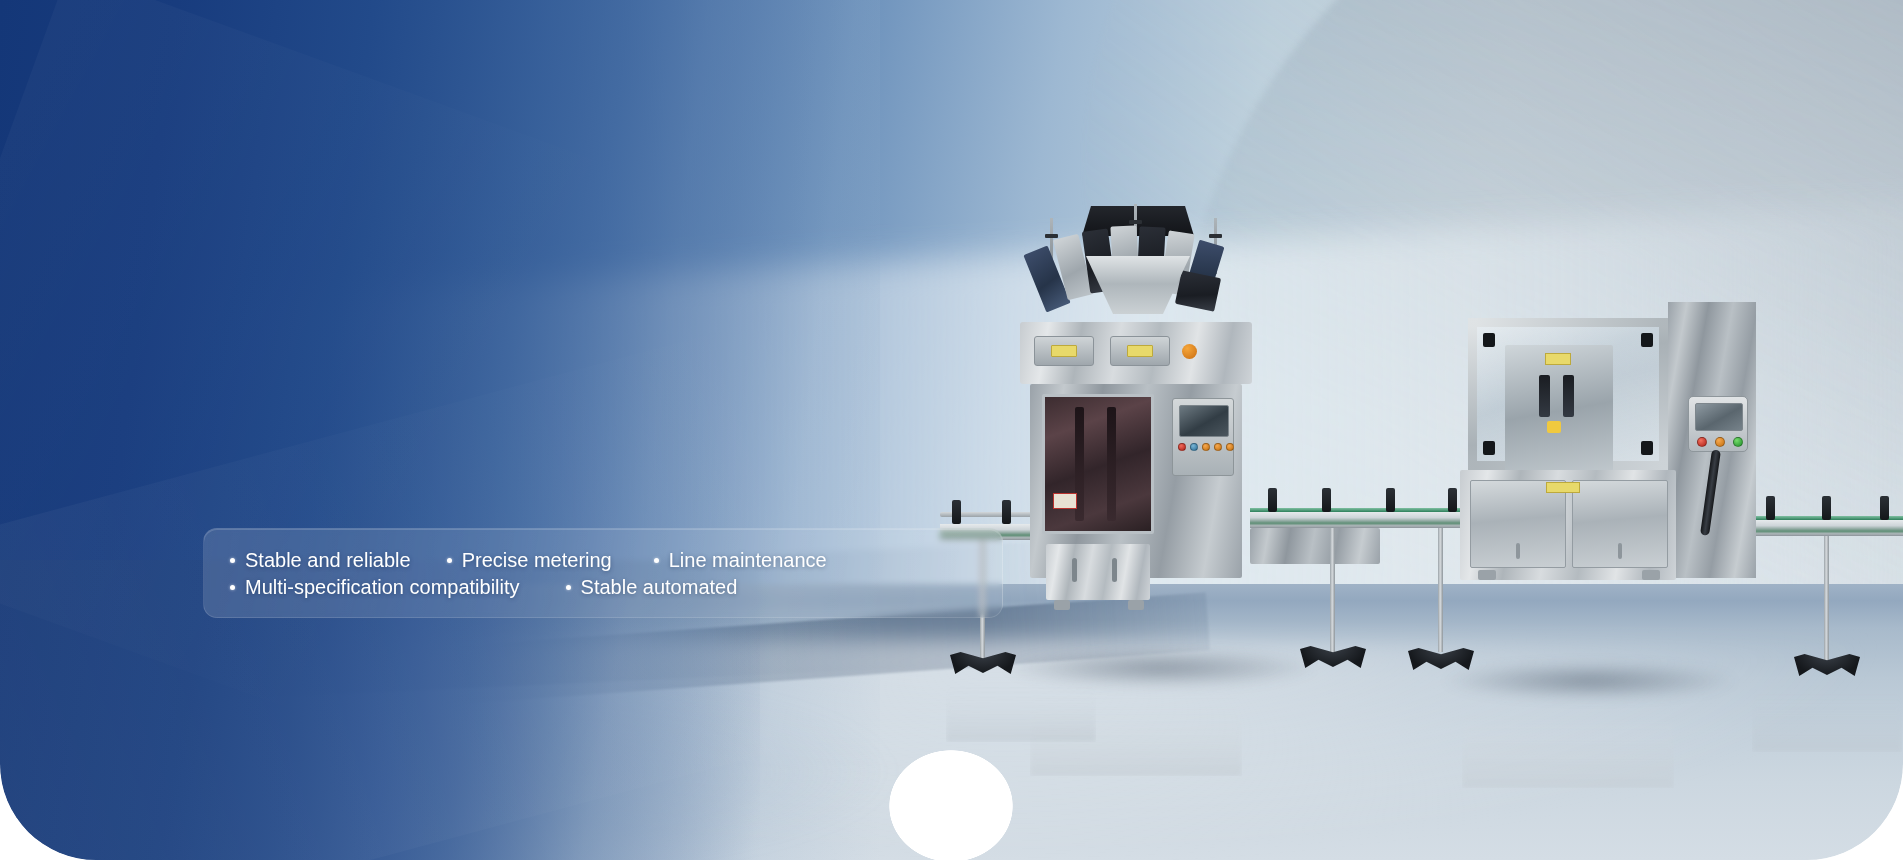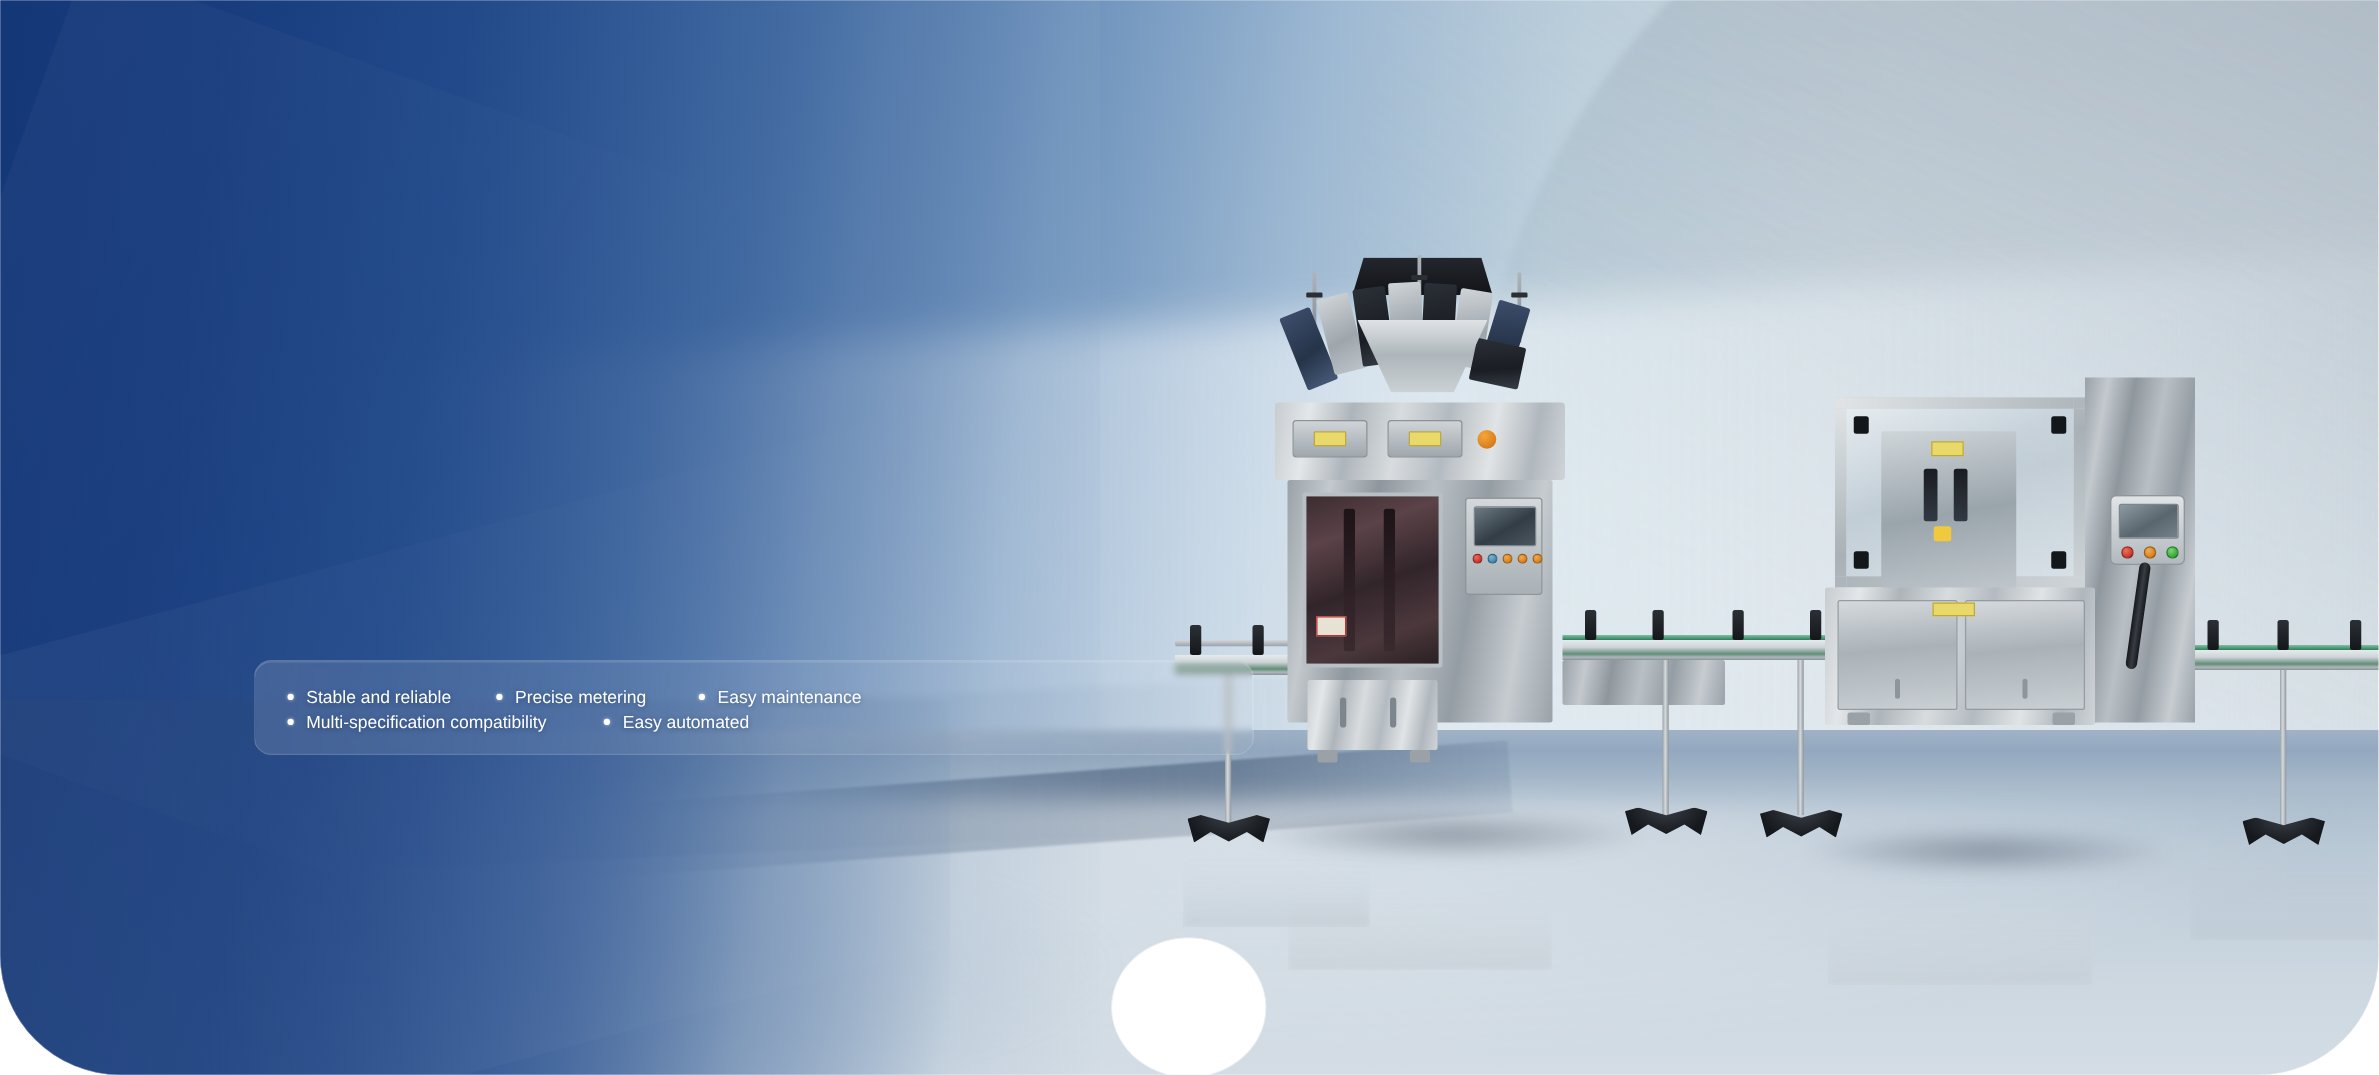--- a/index.html
+++ b/index.html
@@ -301,21 +301,21 @@
     border:1px solid rgba(255,255,255,.13);
     box-shadow:inset 0 1px 0 rgba(255,255,255,.16);
     backdrop-filter:blur(3px);
     -webkit-backdrop-filter:blur(3px);
     z-index:40;
   }
   .feature-row{ display:flex; align-items:center; }
   .feature-row + .feature-row{ margin-top:4px; }
   .feature-item{
     display:flex; align-items:center;
-    font-size:14px;
+    font-size:20px;
     color:#ffffff;
     text-shadow:0 1px 4px rgba(12,32,64,.40);
     white-space:nowrap;
   }
   .feature-dot{
     width:5px; height:5px; border-radius:50%;
     background:#ffffff; margin-right:10px; flex:0 0 auto;
     box-shadow:0 0 3px rgba(255,255,255,.6);
   }
   .gap-a{ margin-left:36px; }
@@ -489,29 +489,29 @@
         <span class="feature-item">
           <span class="feature-dot"></span>
           <span>Stable and reliable</span>
         </span>
         <span class="feature-item gap-a">
           <span class="feature-dot"></span>
           <span>Precise metering</span>
         </span>
         <span class="feature-item gap-b">
           <span class="feature-dot"></span>
-          <span>Easy maintenance</span>
+          <span>Line maintenance</span>
         </span>
       </div>
       <div class="feature-row">
         <span class="feature-item">
           <span class="feature-dot"></span>
           <span>Multi-specification compatibility</span>
         </span>
         <span class="feature-item gap-c">
           <span class="feature-dot"></span>
-          <span>Easy automated</span>
+          <span>Stable automated</span>
         </span>
       </div>
     </div>
 
   </div>
 </div>
 
 </body></html>

